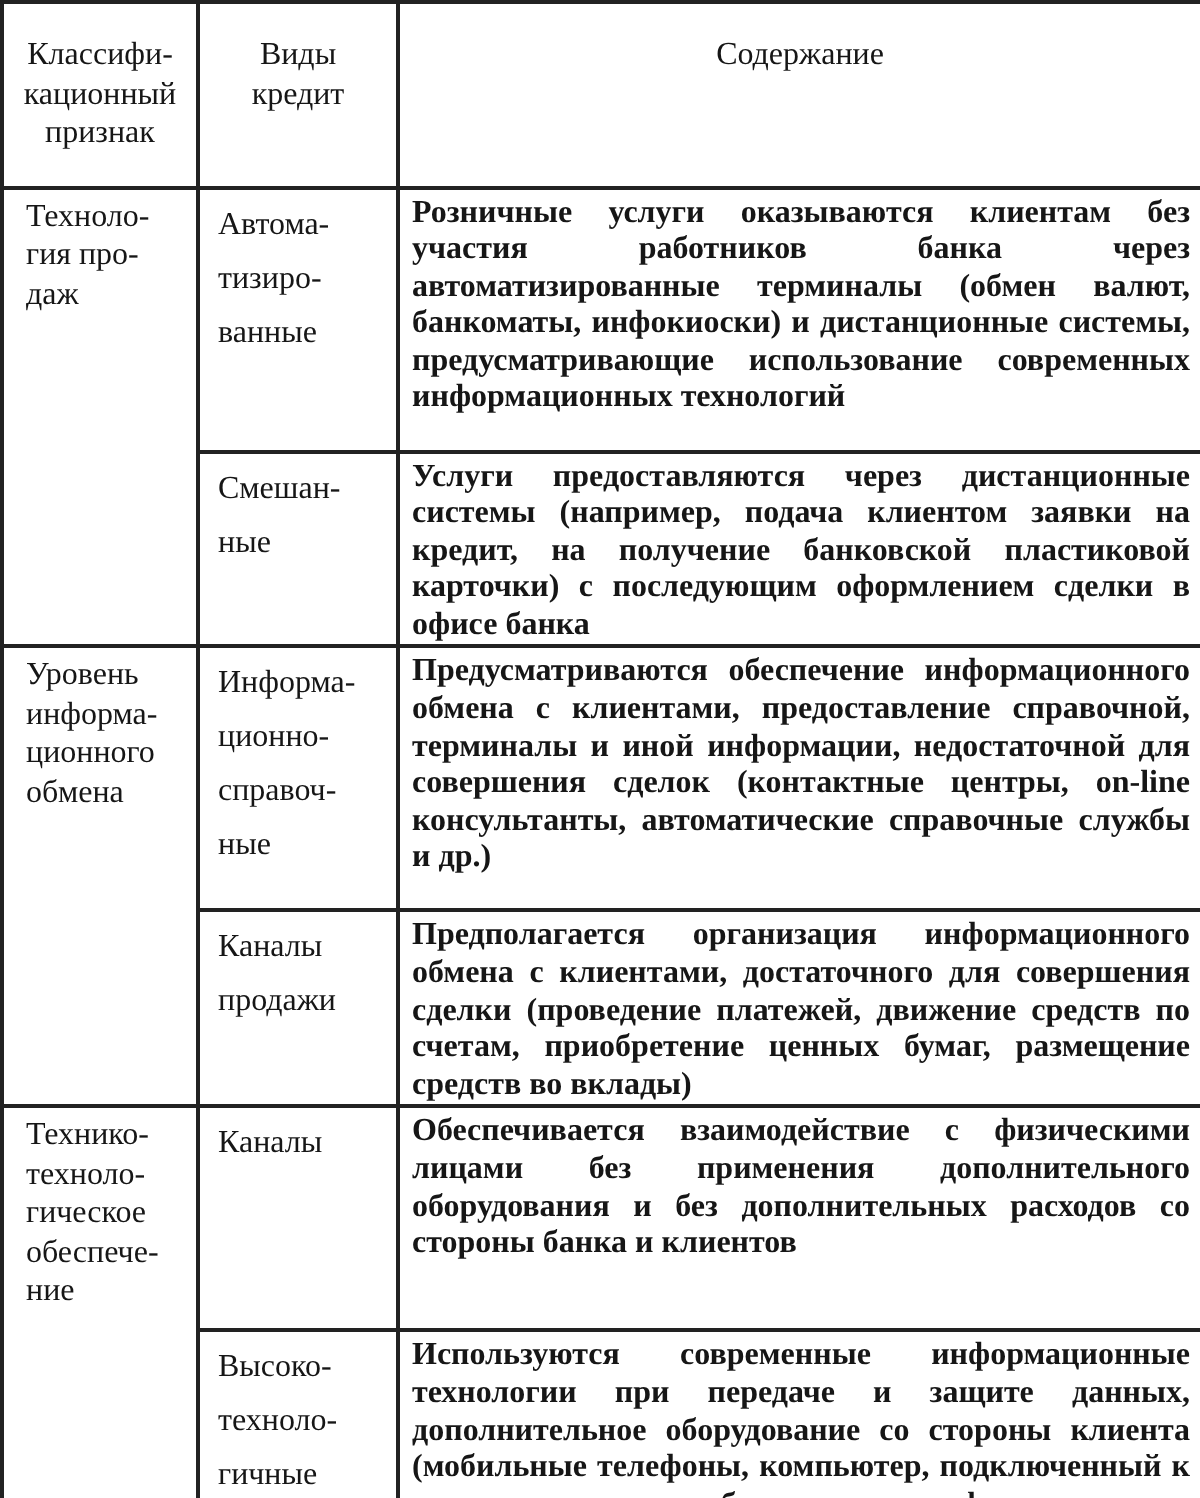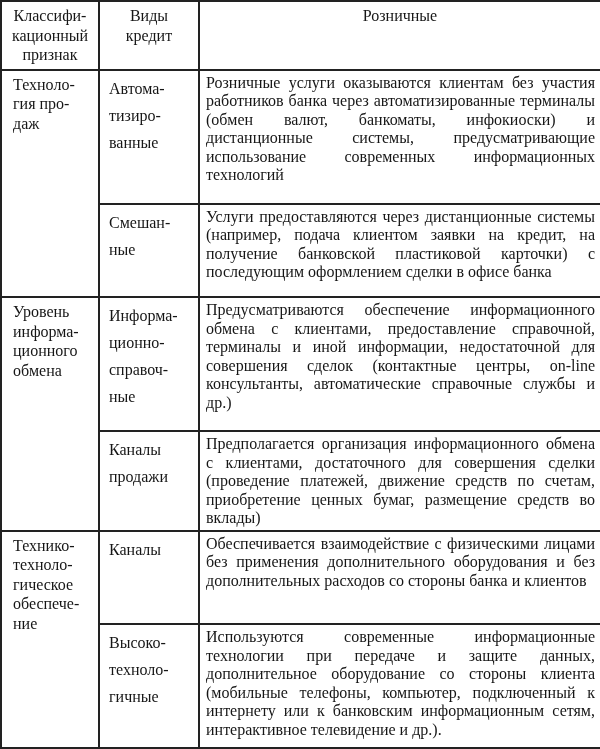--- a/index.html
+++ b/index.html
@@ -24,67 +24,68 @@
     overflow: hidden;
     box-sizing: border-box;
   }
   th.hdr {
     vertical-align: middle;
     text-align: center;
     font-weight: normal;
     font-size: 16px;
     line-height: 19.5px;
     white-space: pre-line;
-    padding: 4px 2px;
+    padding: 16px 2px;
   }
   td.crit {
     font-size: 16px;
     line-height: 19.5px;
     white-space: pre-line;
     padding: 4px 2px 0 11px;
     text-align: left;
   }
   td.chan {
     font-size: 16px;
     line-height: 27px;
     white-space: pre-line;
     padding: 4px 2px 0 9px;
     text-align: left;
   }
   td.cont {
     font-size: 16px;
     line-height: 18.6px;
     text-align: justify;
     padding: 3px 5px 0 6px;
+    font-weight: bold;
   }
   tr.r-head   { height: 63px; }
   tr.r-auto   { height: 132px; }
   tr.r-mixed  { height: 92px; }
   tr.r-info   { height: 132px; margin-top: 20px; }
   tr.r-sale   { height: 82px; }
-  tr.r-simple { height: 92px; }
+  tr.r-simple { height: 112px; }
   tr.r-hitech { height: 122px; }
 </style>
 </head>
 <body>
 
 <table class="doc-table">
   <colgroup>
     <col style="width:98px">
     <col style="width:100px">
     <col style="width:402px">
   </colgroup>
   <thead>
     <tr class="r-head">
       <th class="hdr">Классифи-
 кационный
 признак</th>
       <th class="hdr">Виды
 кредит</th>
-      <th class="hdr">Розничные</th>
+      <th class="hdr">Содержание</th>
     </tr>
   </thead>
   <tbody>
     <tr class="r-auto">
       <td class="crit" rowspan="2">Техноло-
 гия про-
 даж</td>
       <td class="chan">Автома-
 тизиро-
 ванные</td>

